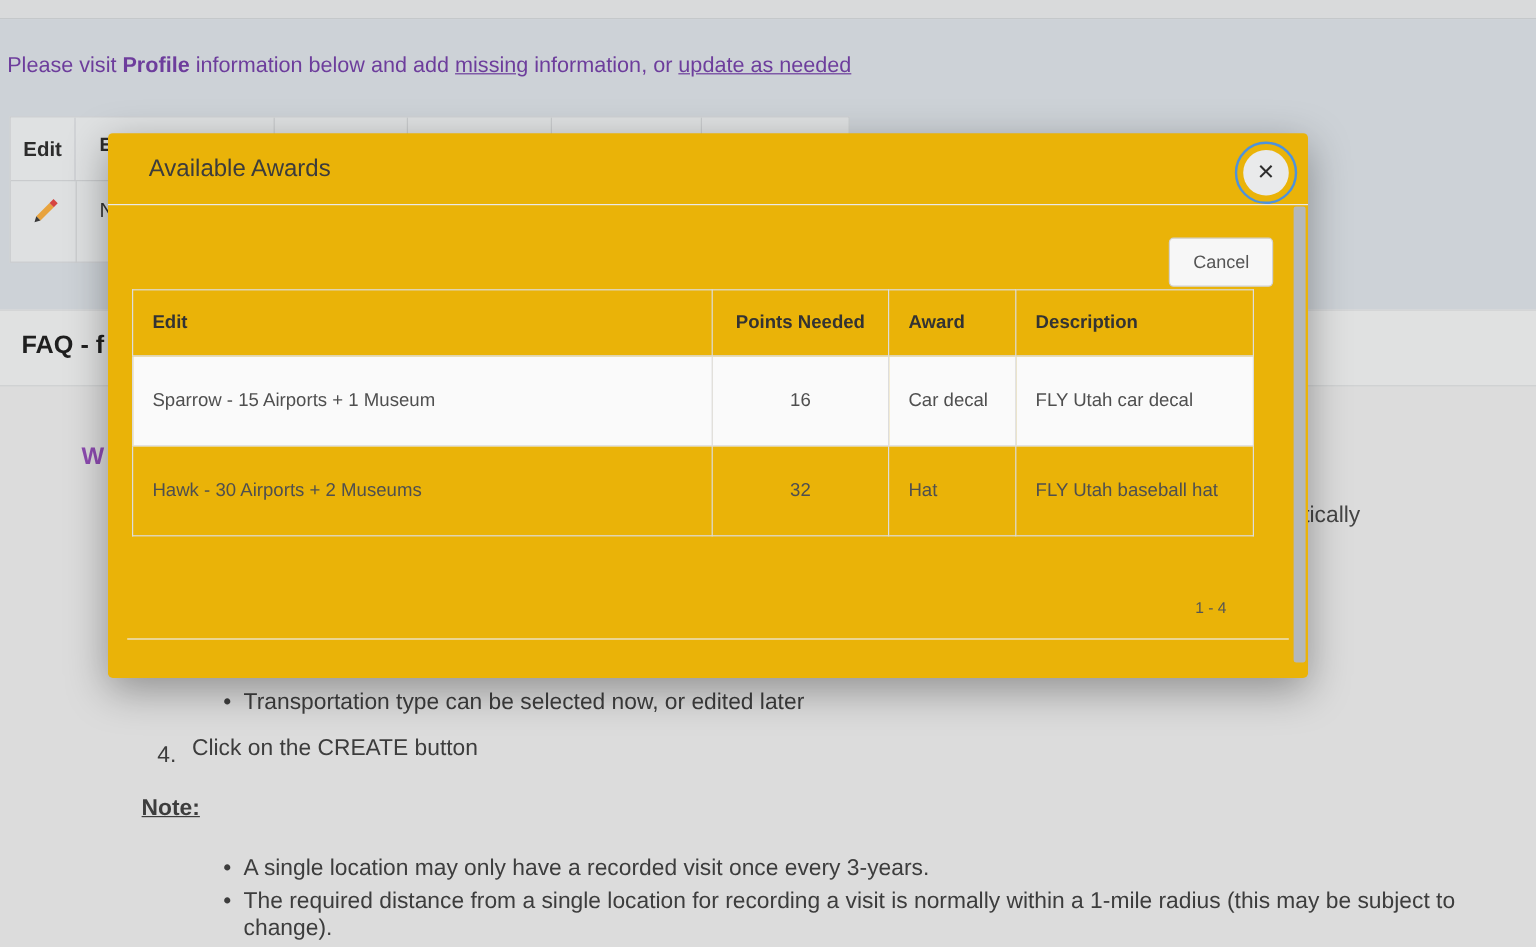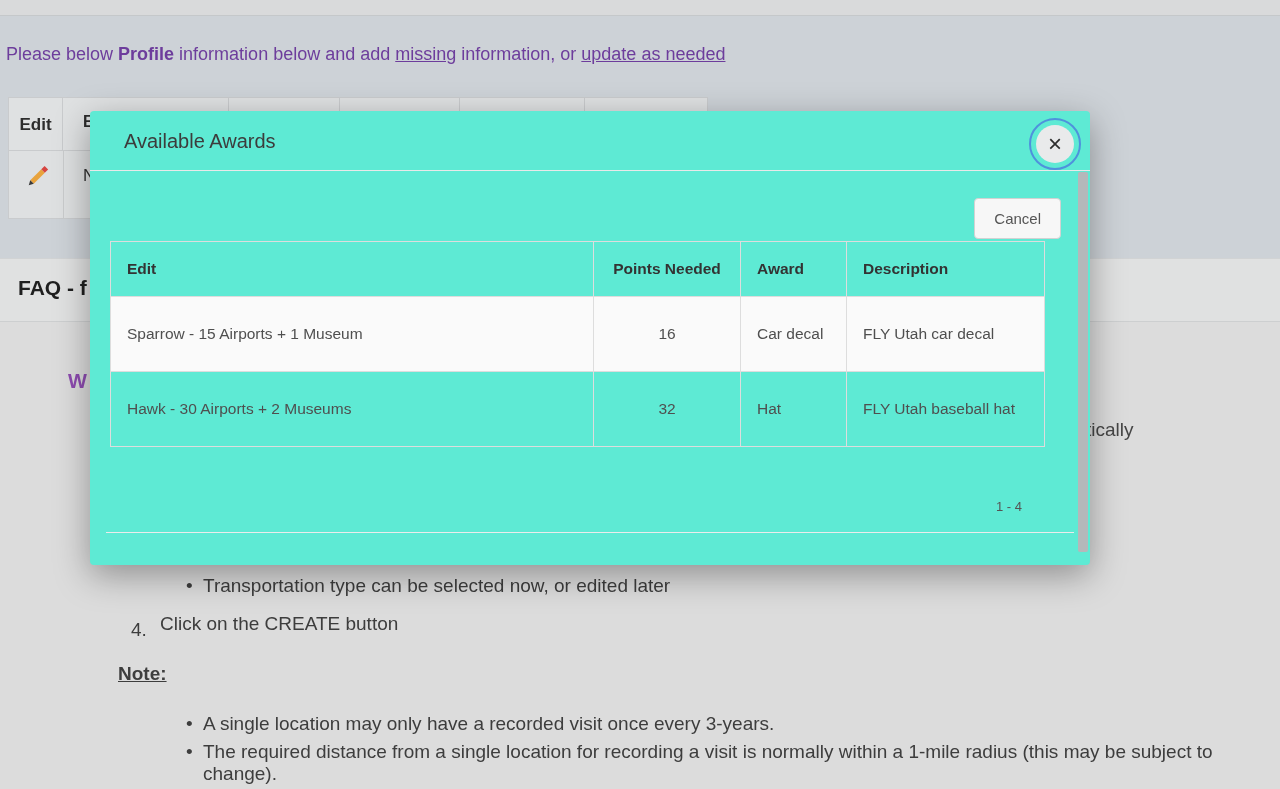--- a/index.html
+++ b/index.html
@@ -40,21 +40,21 @@
   .dot { position:absolute; left:186px; }
   .bullet1-t { position:absolute; left:203px; top:575px; }
   .step4-n { position:absolute; left:131px; top:619px; }
   .step4-t { position:absolute; left:160px; top:613px; }
   .note-lbl { position:absolute; left:118px; top:663px; font-weight:bold; text-decoration:underline; }
   .note1-t { position:absolute; left:203px; top:713px; }
   .note2-t { position:absolute; left:203px; top:741px; }
 
   
   .modal { position:absolute; left:90px; top:111px; width:1000px; height:454px;
-    background:#5eead4; border-radius:4px; box-shadow:0 10px 35px rgba(0,0,0,0.35);
+    background:#eab308; border-radius:4px; box-shadow:0 10px 35px rgba(0,0,0,0.35);
     z-index:10; }
   .modal-header { position:absolute; left:0; top:0; width:100%; height:60px;
     border-bottom:1px solid #e9e9e9; }
   .modal-title { position:absolute; left:34px; top:19px; font-size:20px; color:#3c3c3c; }
   .close-ring { position:absolute; right:9px; top:7px; width:52px; height:52px;
     border:2px solid #4e92dc; border-radius:50%; background:transparent; cursor:pointer;
     display:flex; align-items:center; justify-content:center; }
   .close-circle { width:38px; height:38px; border-radius:50%; background:#e9eaeb;
     display:flex; align-items:center; justify-content:center;
     font-size:24px; color:#2e2e2e; line-height:1; }
@@ -76,21 +76,21 @@
   .modal-scrollbar { position:absolute; right:2px; top:61px; width:10px; height:380px;
     background:#b5b8ba; border-radius:2px; }
 </style>
 </head>
 <body>
 
 <div class="topbar"></div>
 <div class="band-blue"></div>
 
 <div class="notice">
-  <span>Please below </span><b>Profile</b><span> information below and add </span><span class="lnk">missing</span><span> information, or </span><span class="lnk">update as needed</span>
+  <span>Please visit </span><b>Profile</b><span> information below and add </span><span class="lnk">missing</span><span> information, or </span><span class="lnk">update as needed</span>
 </div>
 
 <div class="bg-table">
   <div class="hd"></div>
   <div class="edit-h">Edit</div>
   <div class="ph">E</div>
   <div class="vline" style="left:219px"></div>
   <div class="vline" style="left:330px"></div>
   <div class="vline" style="left:450px"></div>
   <div class="vline" style="left:575px"></div>

